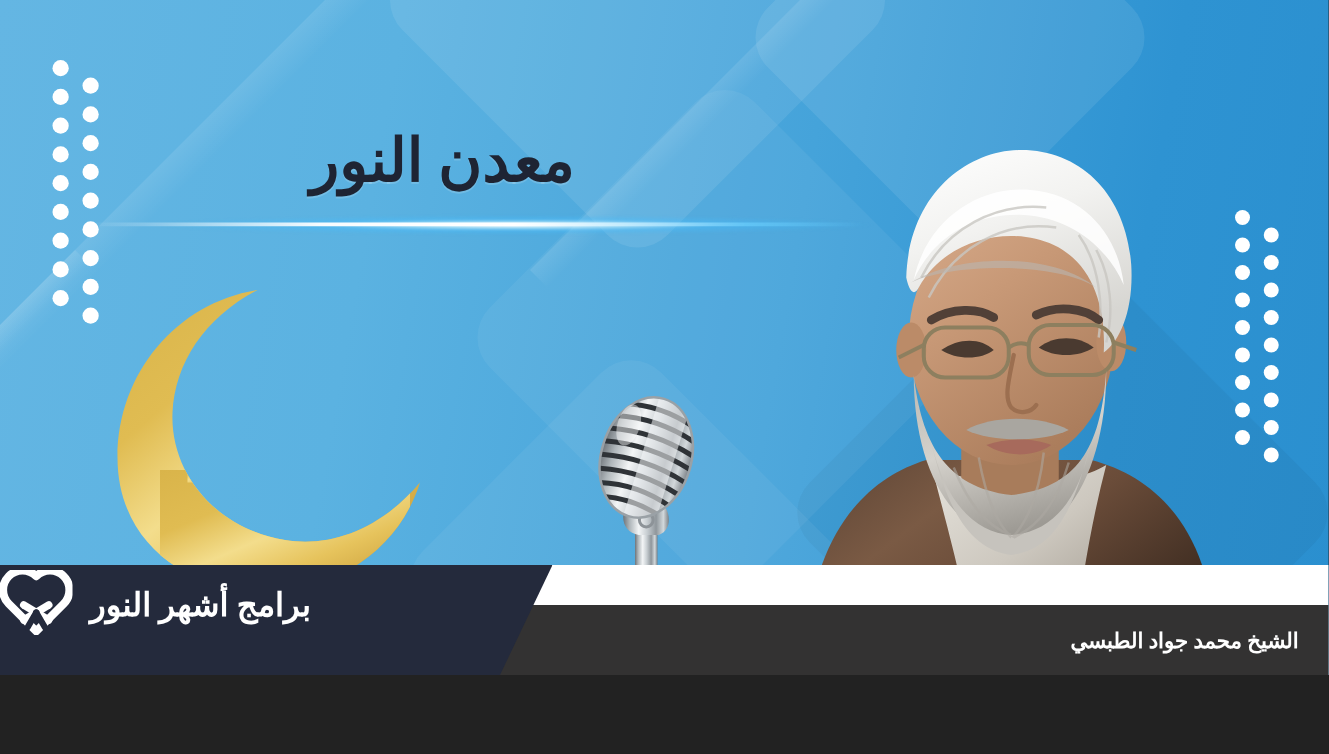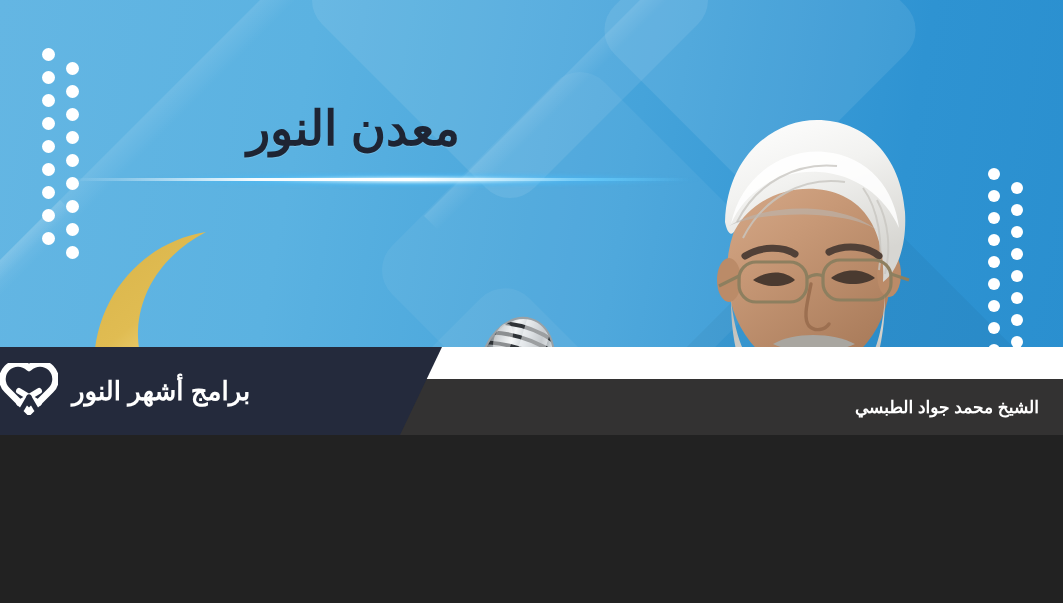--- a/index.html
+++ b/index.html
@@ -1,19 +1,19 @@
 <!DOCTYPE html>
 <html lang="ar"><head>
 <meta charset="utf-8">
 <style>
   html,body{margin:0;padding:0;background:#222;}
   *{box-sizing:border-box;}
   .stage{
-    position:relative;width:1063px;height:435px;overflow:hidden;
-    font-family:Liberation Sans, sans-serif;
+    position:relative;width:1063px;height:540px;overflow:hidden;
+    font-family:Liberation Serif, serif;
     background:linear-gradient(100deg,#64b6e3 0%,#5bb2e1 28%,#45a3da 58%,#2e93d2 82%,#2a8fcf 100%);
   }
 
   
   .bg-shapes{position:absolute;inset:0;overflow:hidden;}
   .chev{
     position:absolute;border-radius:34px;
     background:rgba(255,255,255,.085);
     transform:rotate(45deg);
   }
@@ -67,21 +67,21 @@
   .portrait{position:absolute;left:633px;top:104px;width:348px;height:412px;overflow:hidden;}
 
   
   .bar-white{position:absolute;left:0;bottom:0;width:1063px;height:88px;background:#ffffff;}
   .bar-gray{position:absolute;left:0;bottom:0;width:1063px;height:56px;background:#333232;}
   .bar-navy{
     position:absolute;left:0;bottom:0;width:442px;height:88px;background:#242a3c;
     clip-path:polygon(0 0, 442px 0, 400px 88px, 0 88px);
   }
   .brand{
-    position:absolute;left:0;bottom:0;width:330px;height:88px;
+    position:absolute;left:0;bottom:12px;width:330px;height:88px;
     display:flex;align-items:center;justify-content:flex-end;gap:14px;
     padding-right:22px;direction:rtl;
   }
   .brand-text{color:#fff;font-size:26px;font-weight:bold;white-space:nowrap;}
   .speaker{
     position:absolute;right:24px;bottom:0;height:56px;
     display:flex;align-items:center;direction:rtl;
   }
   .speaker-name{color:#fff;font-size:17px;font-weight:bold;white-space:nowrap;}
 </style>

